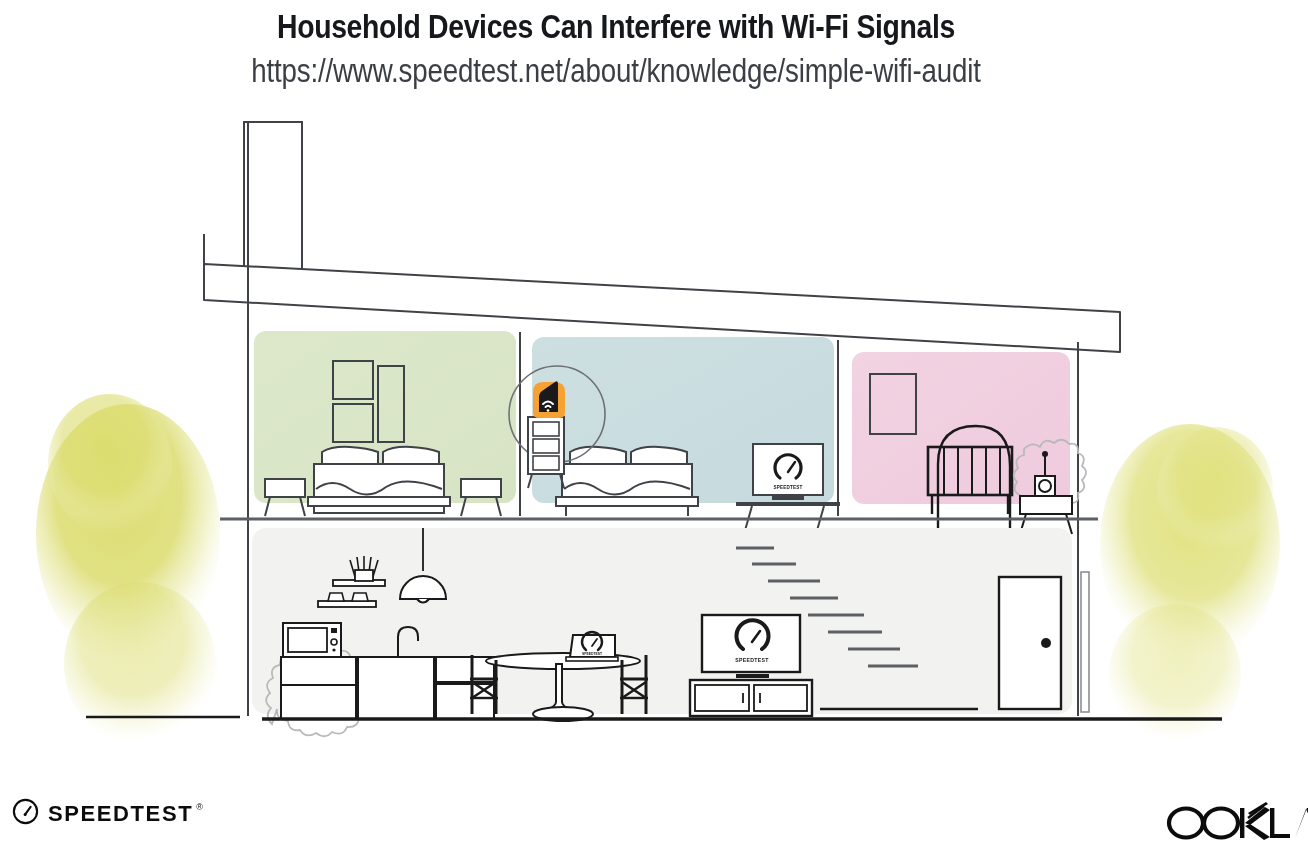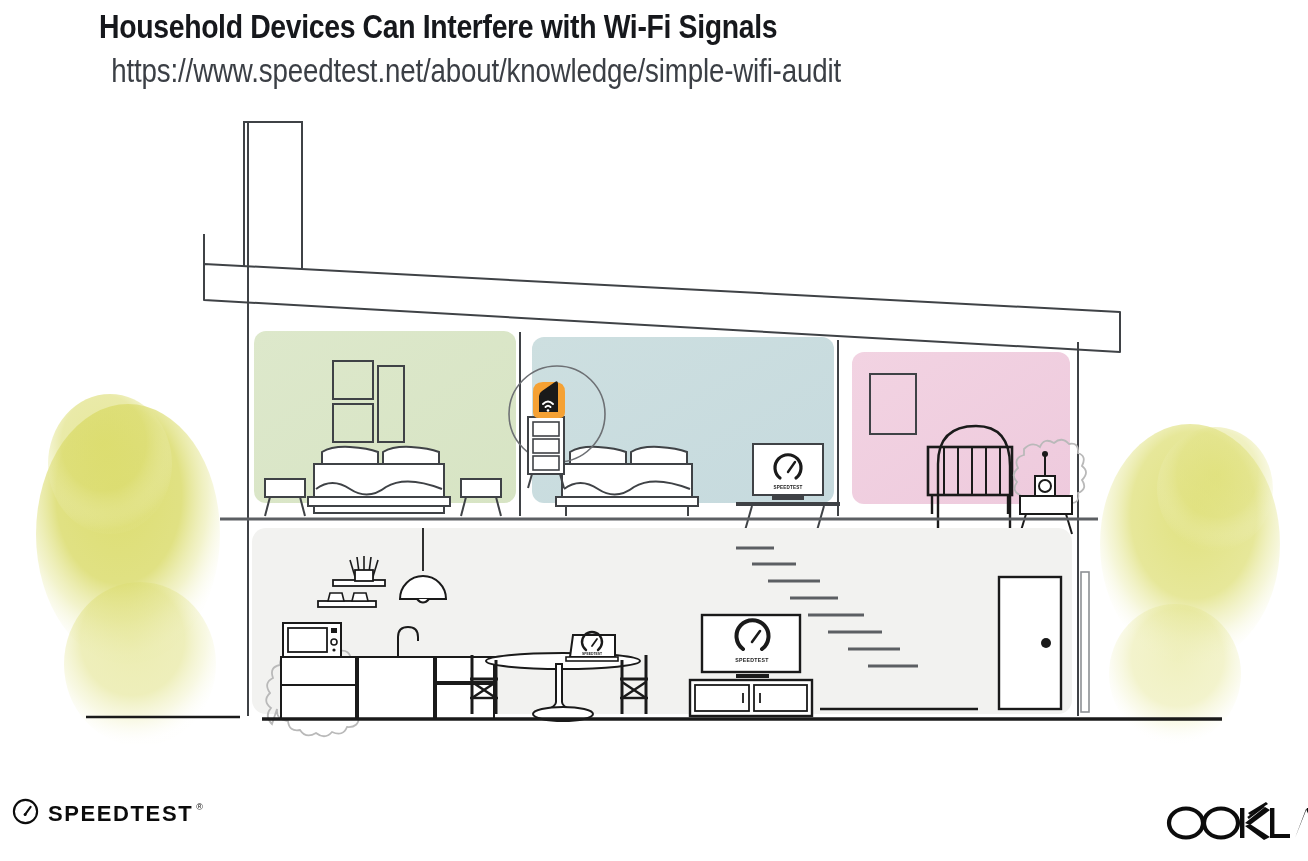--- a/index.html
+++ b/index.html
@@ -11,21 +11,22 @@
   body {
     width: 1308px; height: 861px;
     font-family: "Liberation Sans", sans-serif;
     position: relative;
     overflow: hidden;
   }
   .page { position: relative; width: 1308px; height: 861px; }
 
   
   .header {
-    position: absolute; left: 14px; top: 0; width: 1216px;
+    position: absolute; left: 8px; top: 0; width: 1216px;
+    text-align: center;
   }
   .title {
     margin: 0;
     padding-top: 8px;
     font-family: "Liberation Sans Narrow", "Liberation Sans", sans-serif;
     font-size: 33px;
     font-weight: 700;
     letter-spacing: -0.4px;
     color: #16181c;
     transform: scaleX(0.86);

